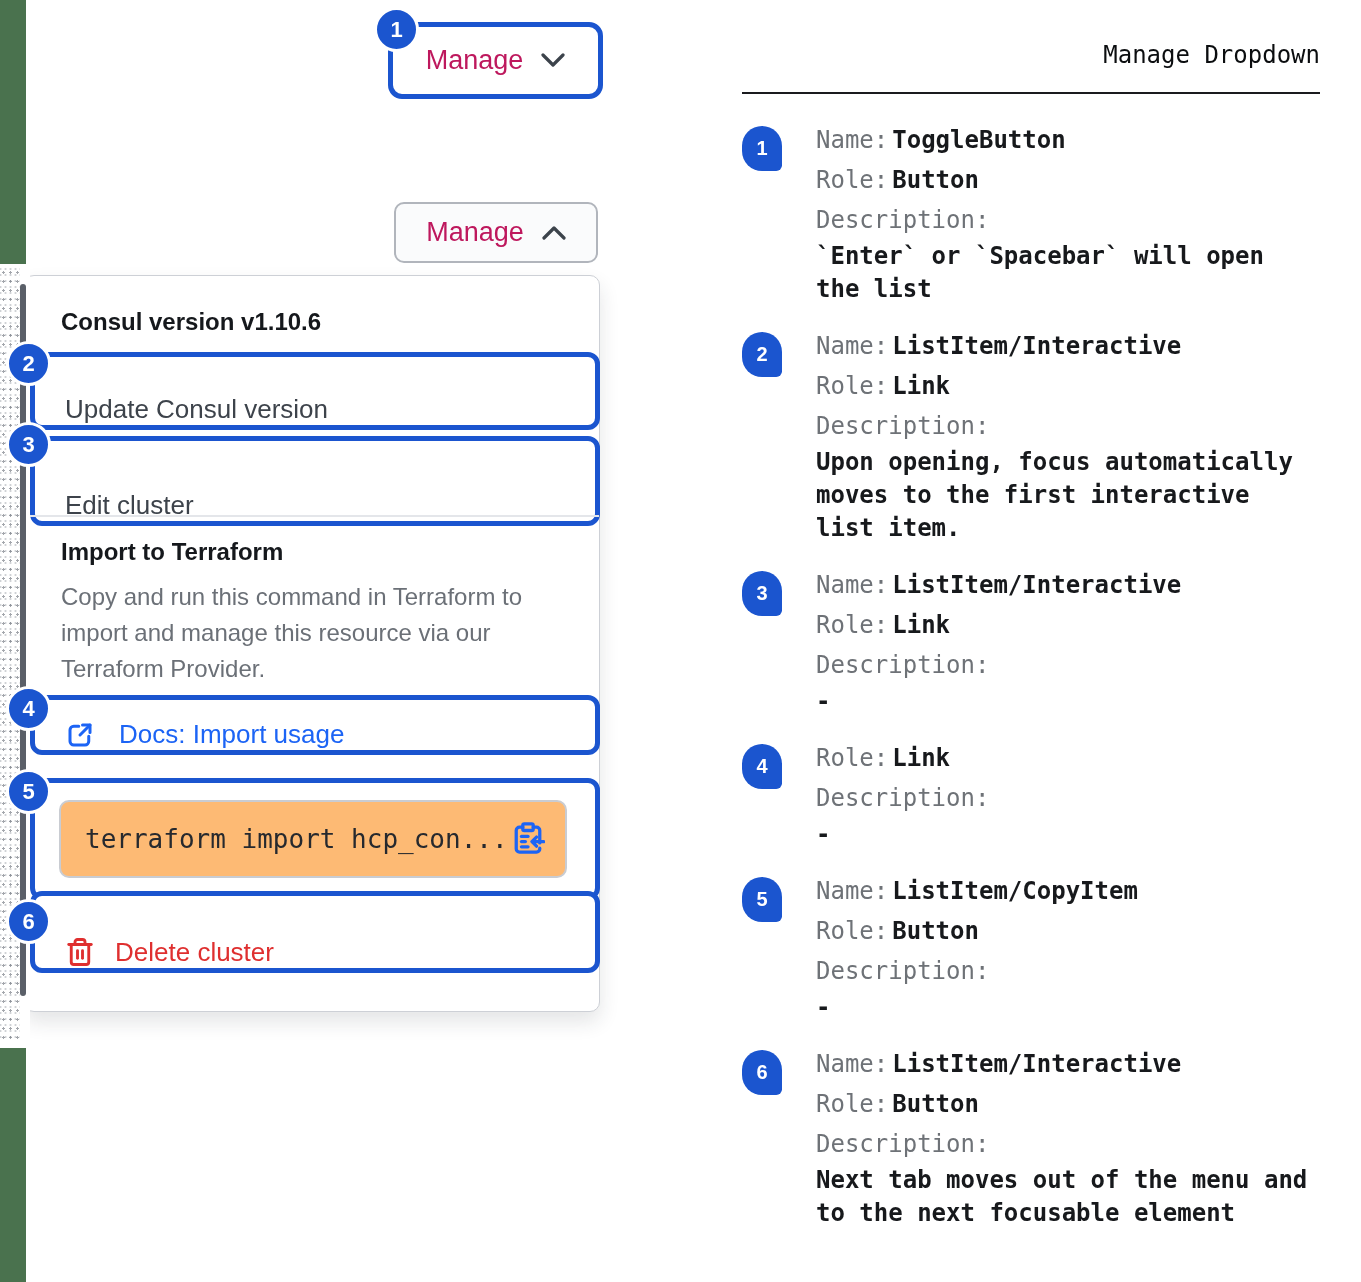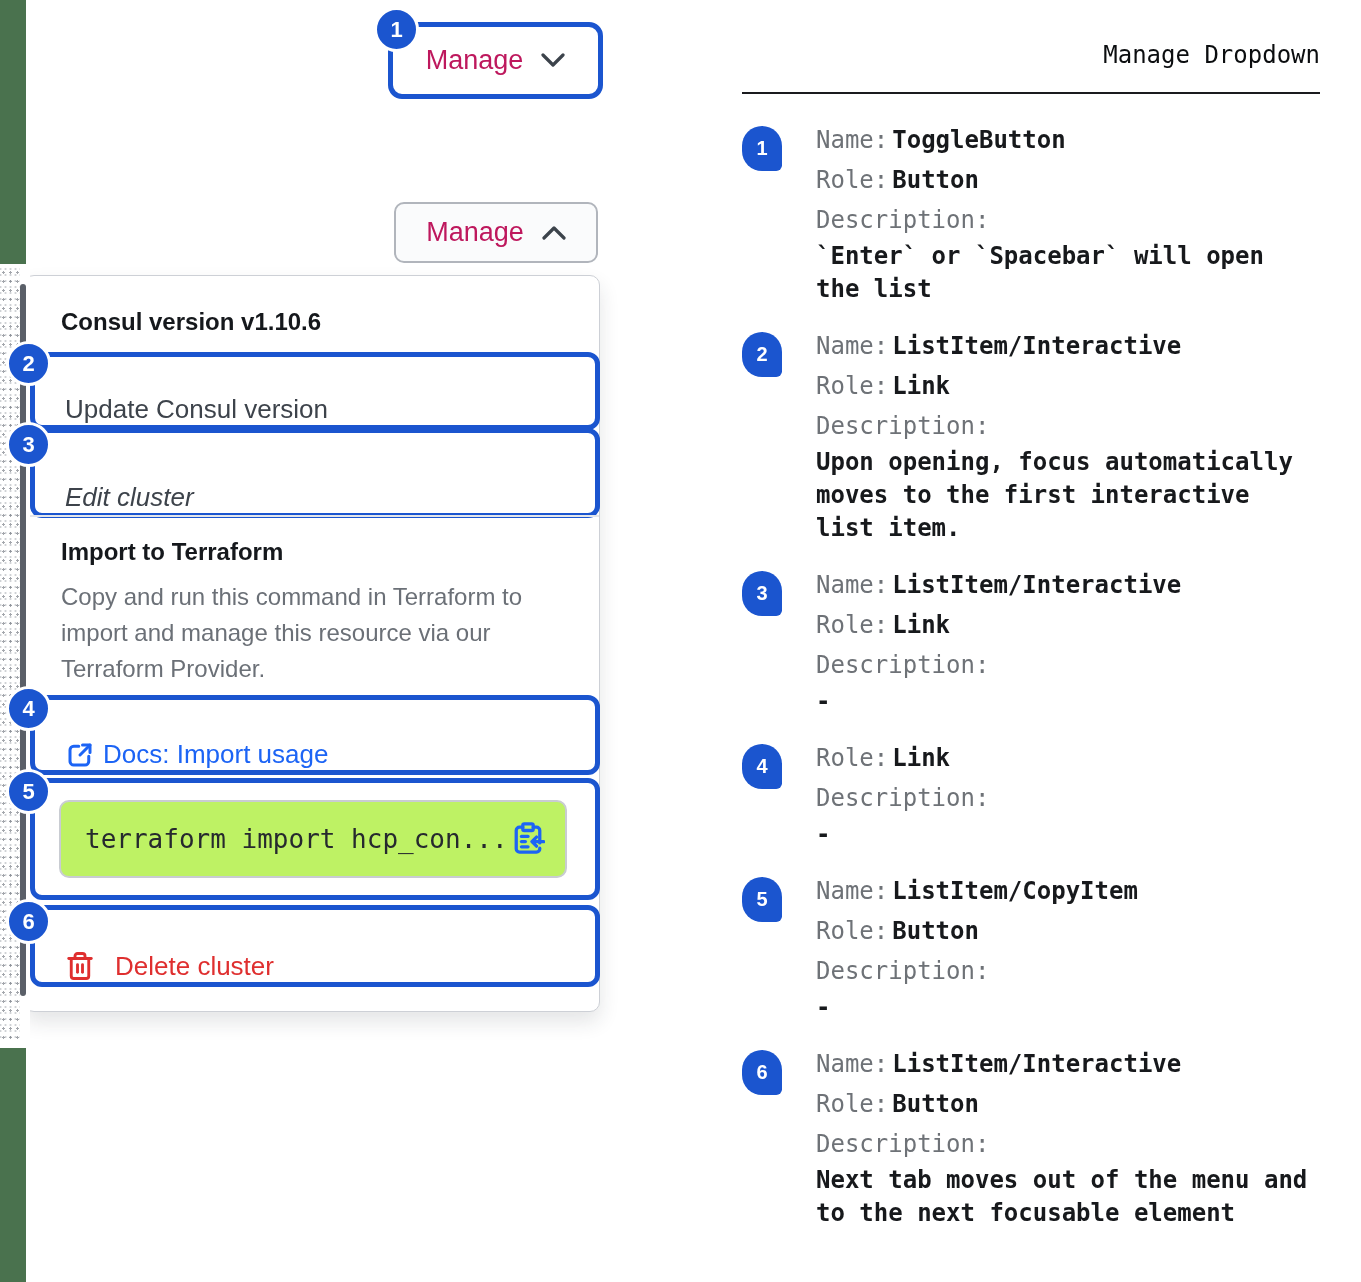--- a/index.html
+++ b/index.html
@@ -40,33 +40,33 @@
     justify-content:center;gap:18px;cursor:pointer;}
   .toggle-label{font-size:27px;color:#be185d;}
 
   
   .panel{position:absolute;left:24px;top:275px;width:576px;height:737px;background:#fff;
     border:1px solid #cdd0d6;border-radius:10px;box-shadow:0 10px 20px rgba(35,40,50,.12);z-index:10;}
   .version{position:absolute;left:36px;top:32px;font-size:24px;font-weight:700;color:#15181c;}
   .focus-row{position:absolute;left:5px;width:570px;background:#fff;border:5px solid var(--blue);
     border-radius:12px;display:flex;align-items:flex-end;cursor:pointer;}
   .row-update{top:76px;height:78px;padding-left:30px;}
-  .row-edit{top:152px;height:90px;padding-left:30px;font-style:italic;}
+  .row-edit{top:160px;height:90px;padding-left:30px;}
   .row-label{font-size:26px;color:var(--slate);}
   .sep{position:absolute;left:2px;top:239px;width:572px;height:2px;background:#e4e6ea;}
   .import-title{position:absolute;left:36px;top:262px;font-size:24px;font-weight:700;color:#15181c;}
   .import-desc{position:absolute;left:36px;top:303px;width:508px;font-size:24px;line-height:36px;color:#6b7077;}
-  .row-docs{top:419px;height:80px;padding-left:30px;gap:8px;}
+  .row-docs{top:419px;height:60px;padding-left:30px;gap:24px;}
   .docs-label{font-size:26px;font-weight:500;color:var(--link);}
   .row-copy{top:502px;height:122px;align-items:center;}
   .codebox{margin-left:24px;margin-right:28px;flex:1;height:78px;border:2px solid #c9ccd2;
     border-radius:10px;display:flex;align-items:center;justify-content:space-between;
-    padding:0 20px 0 24px;background:#bef264;cursor:pointer;}
+    padding:0 20px 0 24px;background:#fdba74;cursor:pointer;}
   .code{font-family:"DejaVu Sans Mono",monospace;font-size:26px;color:#26292e;white-space:nowrap;}
-  .row-delete{top:629px;height:82px;padding-left:30px;gap:20px;}
+  .row-delete{top:615px;height:82px;padding-left:30px;gap:20px;}
   .delete-label{font-size:26px;font-weight:500;color:var(--red);}
 
   
   .spec{position:absolute;left:742px;top:38px;width:578px;font-family:"DejaVu Sans Mono",monospace;}
   .spec-title{font-size:24px;color:#0b0d0f;line-height:34px;text-align:right;}
   .spec-hr{border:none;border-top:2px solid #1a1b1e;margin-top:20px;}
   .entries{margin-top:26px;display:flex;flex-direction:column;gap:20px;}
   .entry{display:grid;grid-template-columns:74px 1fr;}
   .sbadge{width:40px;height:45px;margin-top:6px;border-radius:21px 21px 6px 21px;background:var(--blue);
     color:#fff;font-weight:bold;font-size:20px;display:flex;align-items:center;justify-content:center;

